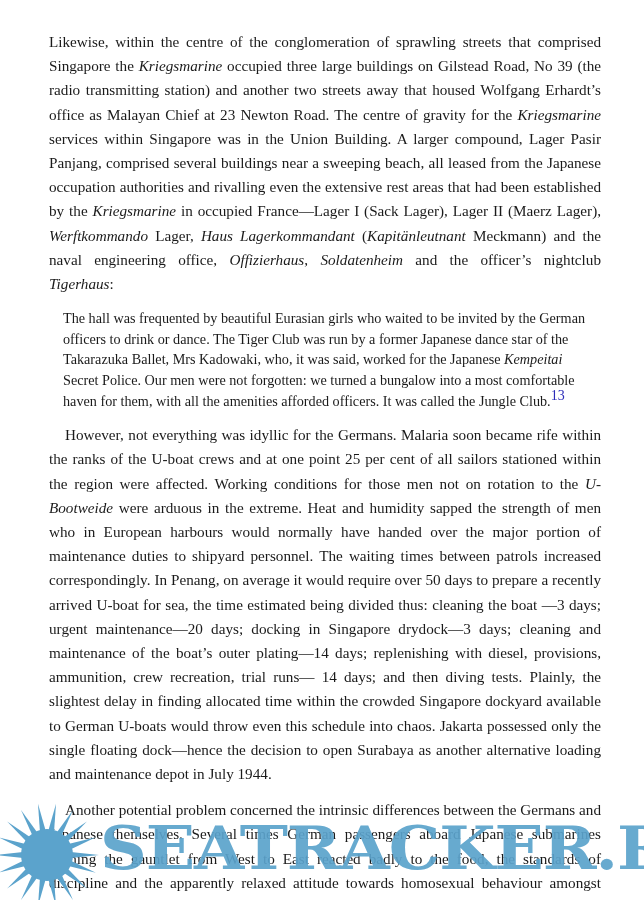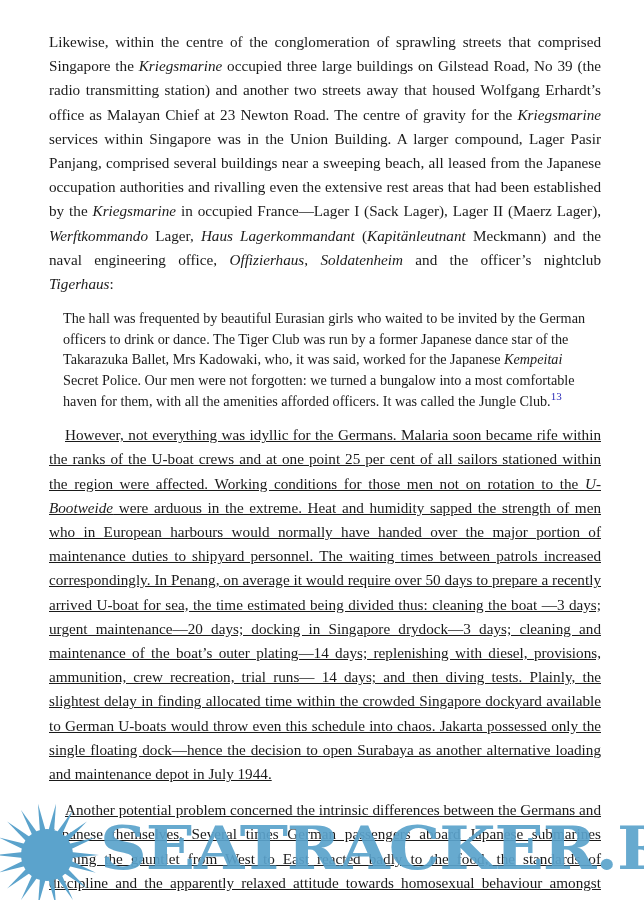--- a/index.html
+++ b/index.html
@@ -3,28 +3,28 @@
 <meta charset="utf-8">
 <style>
   html, body { margin: 0; padding: 0; background: #ffffff; }
   body { width: 644px; height: 900px; overflow: hidden; position: relative; }
   .page {
     position: absolute; left: 37px; top: 18px; width: 576px;
     font-family: "Liberation Serif", serif;
     font-size: 15.2px; line-height: 24.2px; color: #1a1a1a;
   }
   .page p { margin: 12px; text-align: justify; }
-  .indent { text-indent: 16px; text-decoration: underline; }
+  .indent { text-indent: 16px; }
   .quote {
     margin: 12px 0 10px 14px !important;
     font-size: 14.2px; line-height: 20.6px;
     text-align: left !important;
   }
   .quote p { text-align: left; }
-  sup.fn { color: #2b2bb8; font-size: 11px; vertical-align: 6px; line-height: 0; }
+  sup.fn { color: #2b2bb8; font-size: 14px; vertical-align: 6px; line-height: 0; }
   .watermark {
     position: absolute; left: 0; top: 800px; width: 644px; height: 100px;
     pointer-events: none;
   }
   .wm-text {
     position: absolute; left: 100px; top: 18px;
     font-family: "DejaVu Serif", serif; font-weight: bold;
     font-size: 60px; letter-spacing: -1px; color: #5ba3cc; opacity: 0.92;
     transform: scaleX(1.08); transform-origin: left top;
     line-height: 1;

